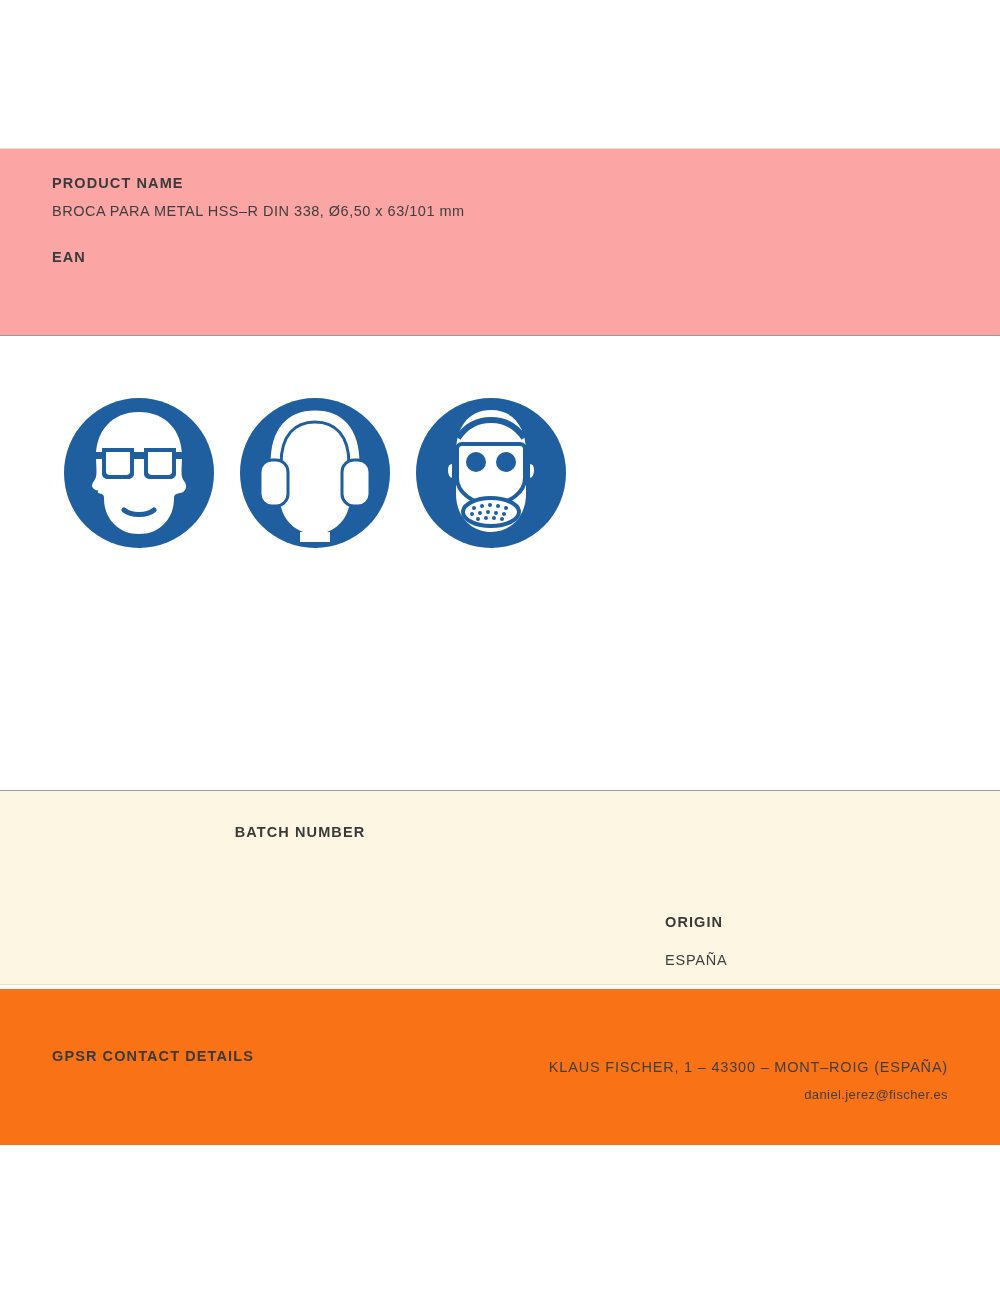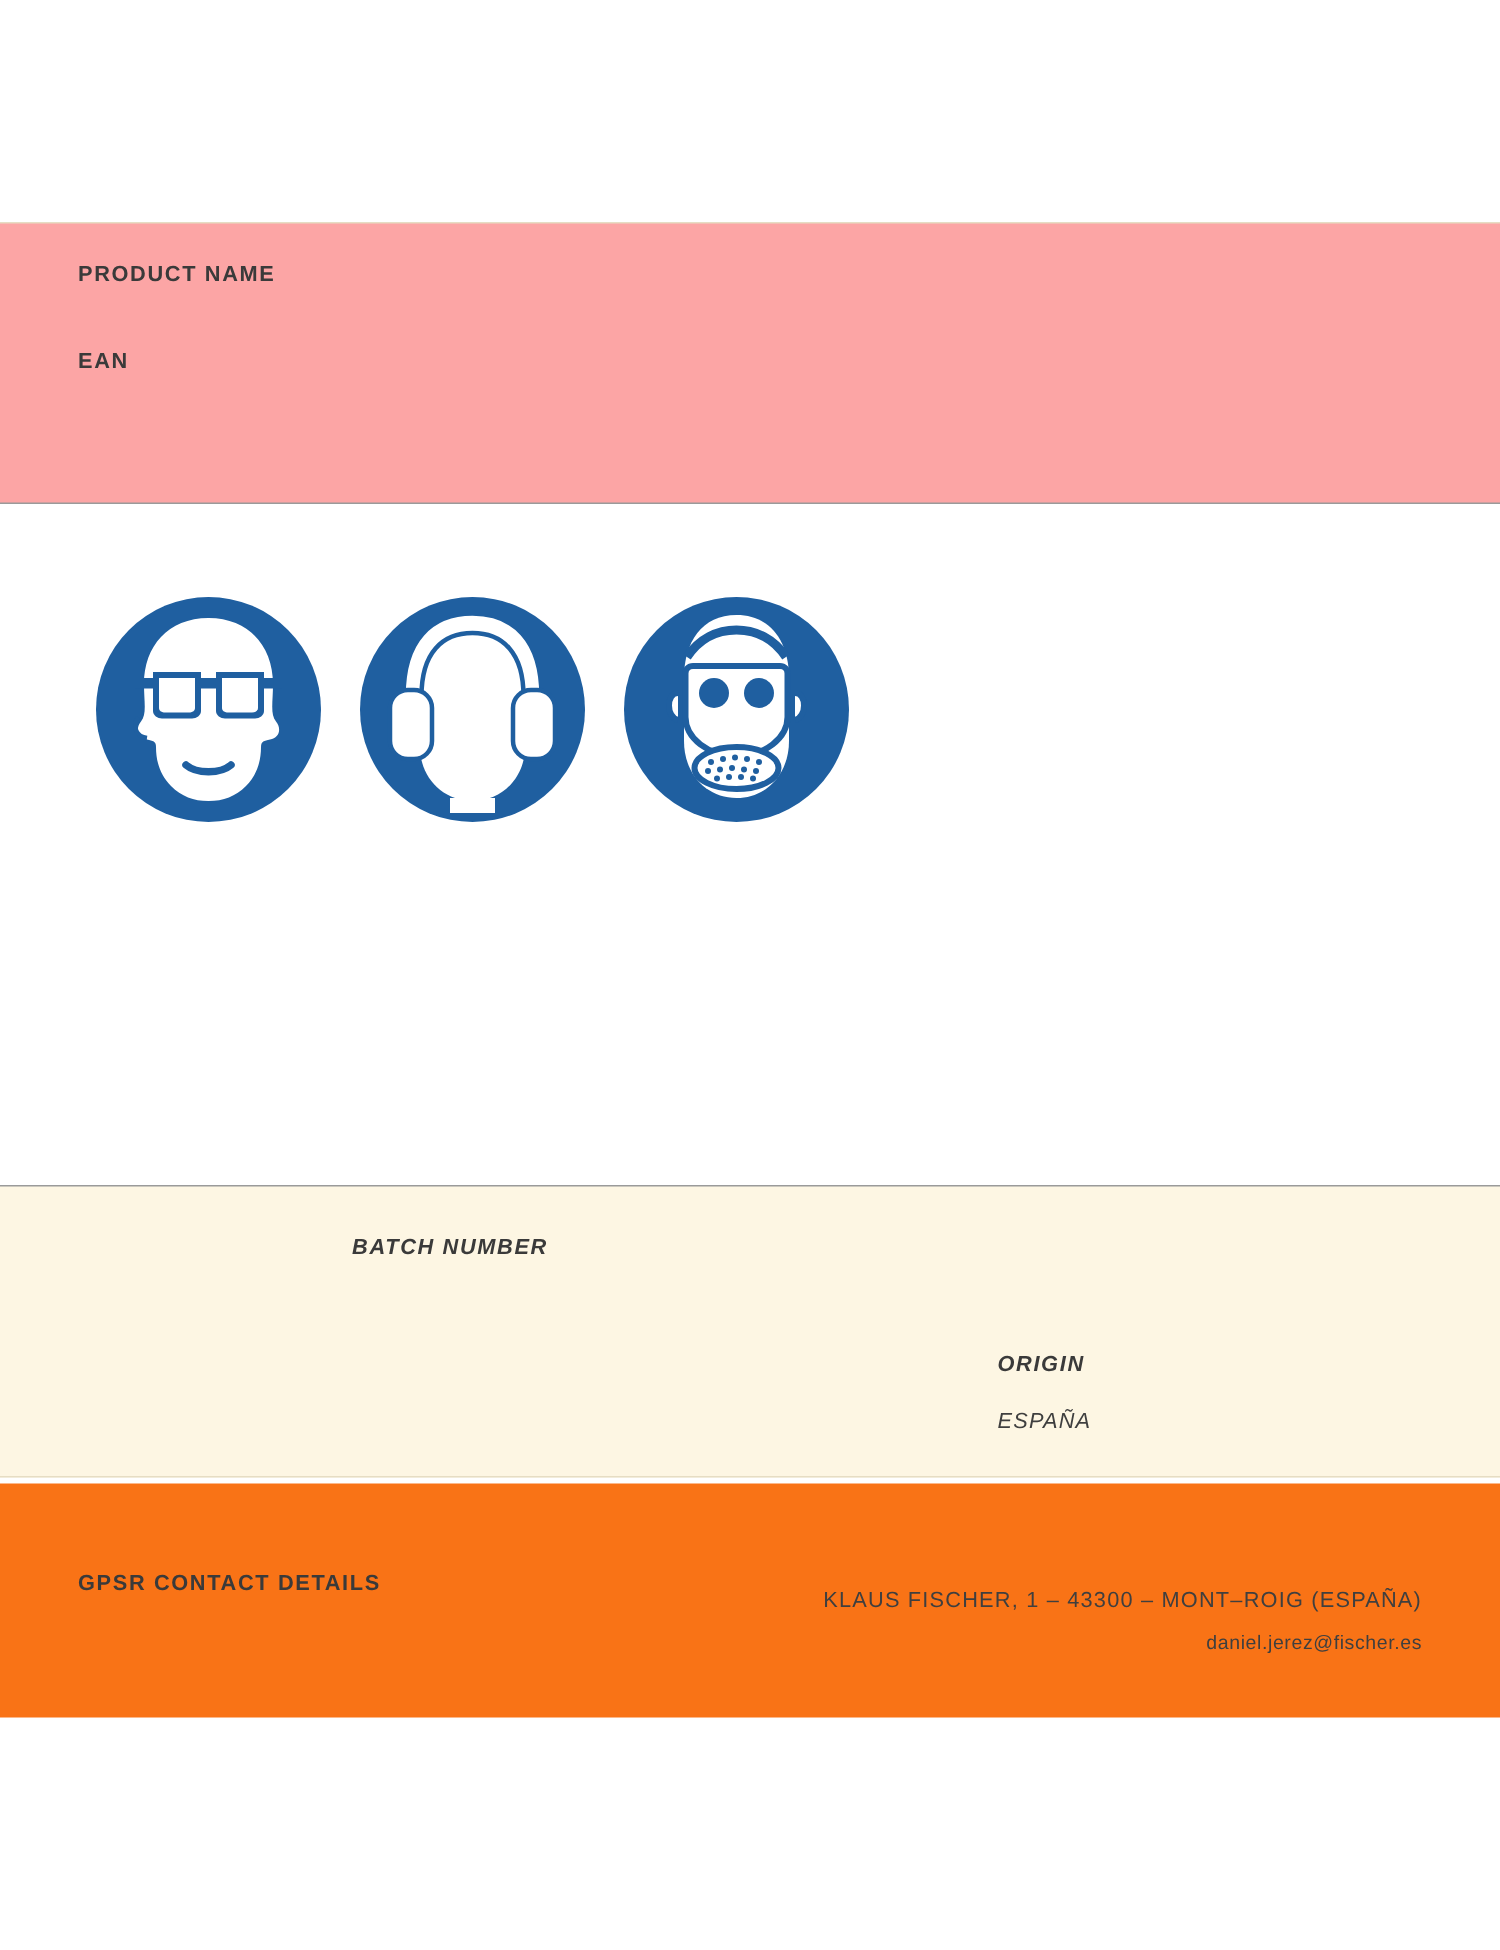--- a/index.html
+++ b/index.html
@@ -72,29 +72,28 @@
     border-bottom: 1px solid #e6ddc4;
   }
   .mid-grid {
     position: relative;
     width: 100%;
     height: 100%;
   }
   .cell {
     position: absolute;
     text-align: center;
-    font-style: italic;
   }
   .cell .field-label { margin-bottom: 22px; }
   .cell .field-value { letter-spacing: 0.8px; }
 
   .cell-batch   { left: 150px; top: 33px; width: 300px; }
   .cell-exp     { left: 550px; top: 33px; width: 300px; }
   .cell-legal   { left: 150px; top: 123px; width: 300px; }
-  .cell-origin  { left: 550px; top: 111px; width: 300px; text-align: left; padding-left: 115px;}
+  .cell-origin  { left: 550px; top: 123px; width: 300px; text-align: left; padding-left: 115px;}
   .cell-origin .field-label,
   .cell-origin .field-value { text-align: left; }
 
   
   .band-gpsr {
     position: absolute;
     left: 0;
     top: 989px;
     width: 1000px;
     height: 156px;
@@ -130,20 +129,21 @@
   }
 </style>
 </head>
 <body>
 
 <div class="page">
 
   <section class="band-product">
     <div class="inner">
       <p class="field-label">PRODUCT NAME</p>
+      <p class="field-value">BROCA PARA METAL HSS–R DIN 338, Ø6,50 x 63/101 mm</p>
       <div class="spacer-22"></div>
       <p class="field-label">EAN</p>
     </div>
   </section>
 
   <div class="picto-row">
 
     <svg class="picto" viewBox="0 0 150 174">
       <circle cx="75" cy="87" r="75" fill="#1f5fa0"></circle>
 

